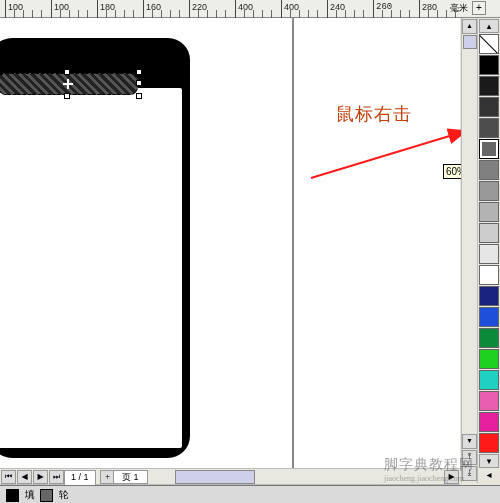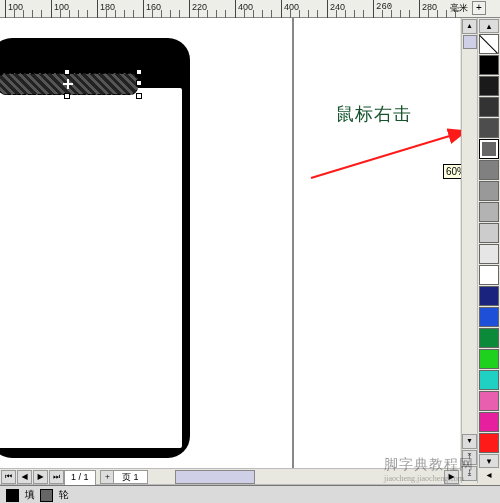--- a/index.html
+++ b/index.html
@@ -17,21 +17,21 @@
   .page-edge { position: absolute; top: 0; left: 292px; width: 2px; height: 100%; background: #888; }
 
   .phone { position: absolute; top: 20px; left: -10px; width: 200px; height: 420px; background: #000; border-radius: 22px; }
   .phone-inner { position: absolute; top: 50px; left: 8px; right: 8px; bottom: 10px; background: #fff; border-radius: 2px; }
 
   .selected-bar { position: absolute; top: 35px; left: 8px; width: 140px; height: 22px; border-radius: 8px; background: repeating-linear-gradient(45deg,#222,#222 3px,#555 3px,#555 6px); border: 1px dashed #000; }
   .handle { position: absolute; width: 6px; height: 6px; background: #fff; border: 1px solid #000; } .h-tc { top: 31px; left: 74px; } .h-tr { top: 31px; left: 146px; } .h-mr { top: 42px; left: 146px; } .h-bc { top: 55px; left: 74px; } .h-br { top: 55px; left: 146px; }
   .h-cx { position: absolute; top: 41px; left: 73px; width: 10px; height: 10px; }
   .h-cx::before,.h-cx::after{content:"";position:absolute;background:#fff;} .h-cx::before{top:4px;left:0;width:10px;height:2px;} .h-cx::after{top:0;left:4px;width:2px;height:10px;}
 
-  .annot { position: absolute; top: 84px; left: 336px; color: #14532d; font-family: Liberation Serif, serif; font-size: 18px; letter-spacing: 1px; }
+  .annot { position: absolute; top: 84px; left: 336px; color: #c2410c; font-family: Liberation Serif, serif; font-size: 18px; letter-spacing: 1px; }
 
   .arrow-svg { position: absolute; top: 105px; left: 306px; }
 
   .tooltip { position: absolute; top: 146px; left: 443px; background: #ffffe1; border: 1px solid #000; font-size: 10px; padding: 1px 2px; white-space: nowrap; }
 
   .vscroll { position: absolute; top: 18px; right: 22px; width: 17px; height: 465px; background: #e8e8e0; border-left: 1px solid #bbb; border-right: 1px solid #bbb; }
   .vscroll .btn { width: 15px; height: 15px; margin: 1px auto; background: #ddd; border: 1px solid #999; text-align: center; line-height: 11px; font-size: 8px; }
   .vscroll .thumb { position: absolute; top: 17px; left: 1px; width: 14px; height: 14px; background: #cfcfe8; border: 1px solid #888; }
   .vscroll .lower { position: absolute; bottom: 1px; left: 0; width: 100%; }
   .vscroll .lower .btn { margin-top: 0; }

